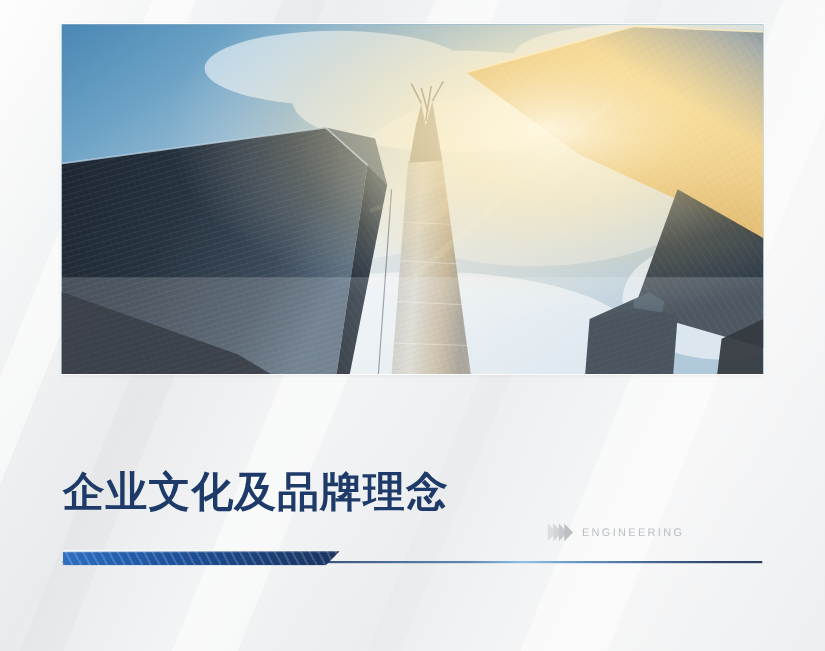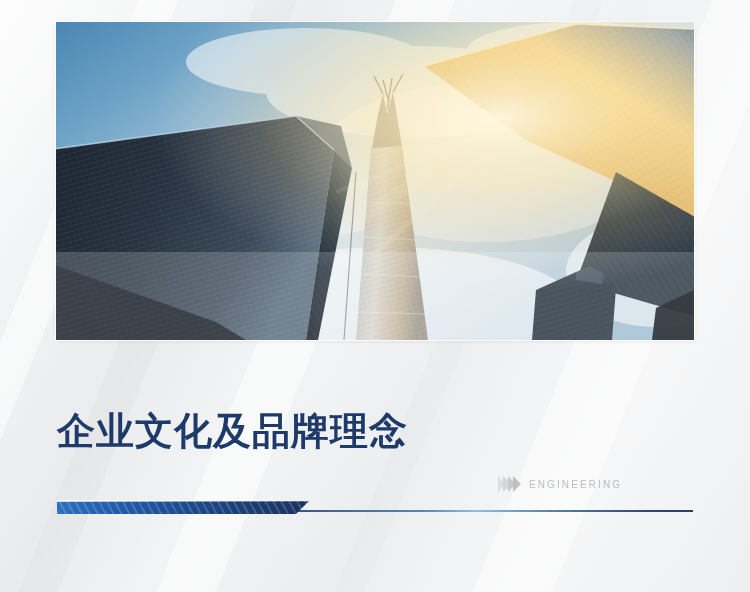--- a/index.html
+++ b/index.html
@@ -54,21 +54,21 @@
     overflow: hidden;
     box-shadow: 0 0 0 1px rgba(255,255,255,0.9), 0 1px 4px rgba(0,0,0,0.10);
     background: #79a8c8;
   }
   #photo svg { display: block; width: 100%; height: 100%; }
 
   
   #title-block {
     position: absolute;
     left: 0;
-    top: 408px;
+    top: 424px;
     width: 644px;
     height: 100px;
   }
   #page-title {
     position: absolute;
     left: 57px;
     top: 0px;
     margin: 0;
     font-family: "DejaVu Sans", "Liberation Sans", sans-serif;
     font-size: 38px;

